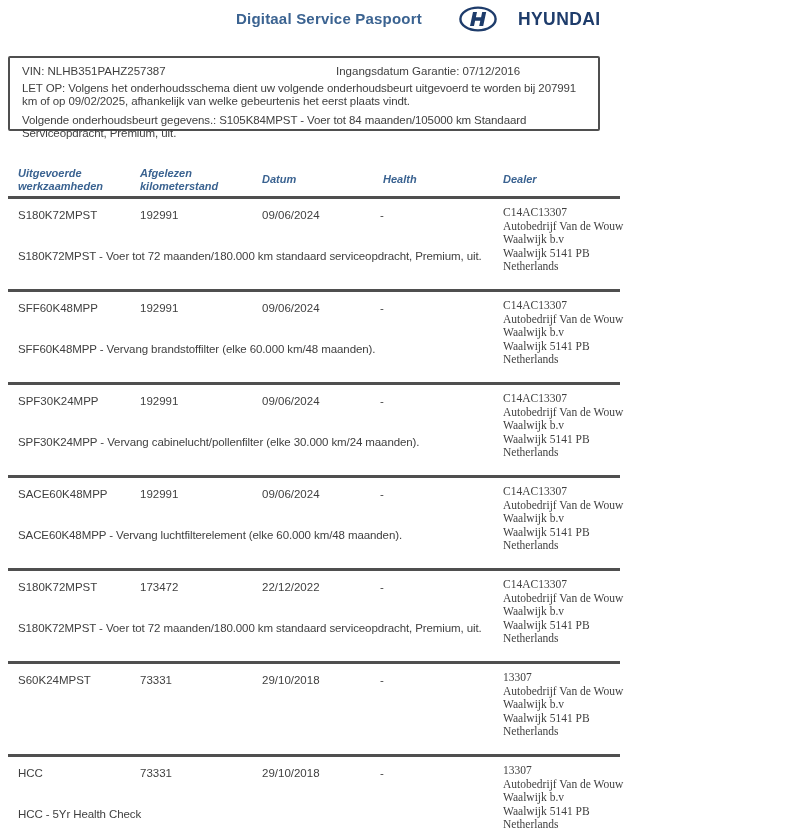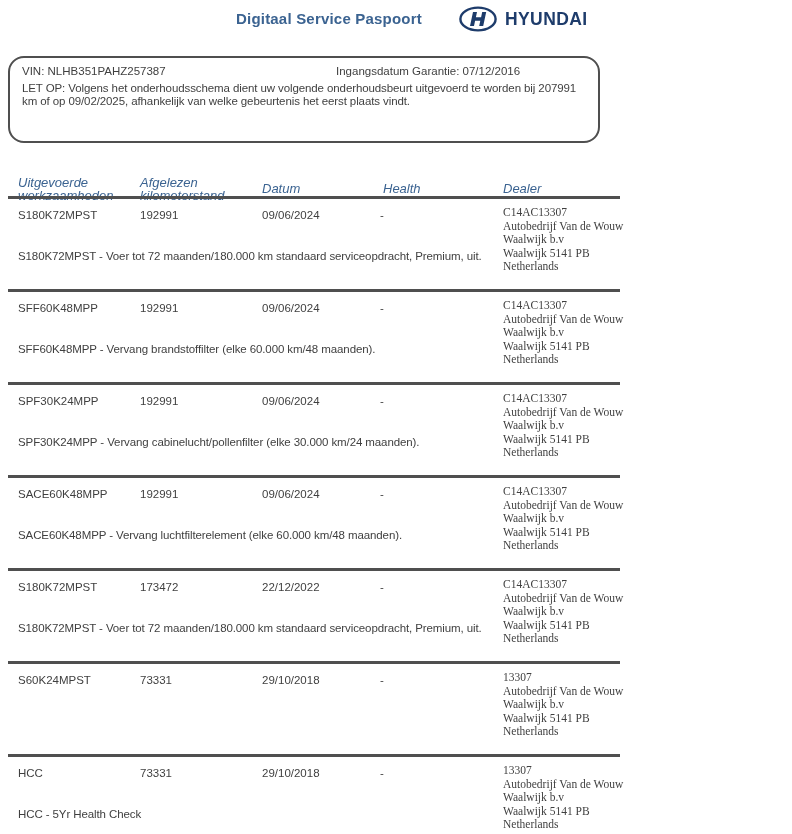--- a/index.html
+++ b/index.html
@@ -27,57 +27,57 @@
     color: var(--heading-blue, #3b6391);
     letter-spacing: 0.2px;
     margin-left: 36px;
   }
   .logo {
     position: absolute;
     left: 458px;
     top: 6px;
     display: flex;
     align-items: center;
-    gap: 7px;
+    gap: 20px;
   }
   .wordmark {
     font-size: 17.5px;
     font-weight: bold;
     color: var(--brand-navy, #1e3c6b);
     letter-spacing: 0.4px;
   }
 
   
   .infobox {
     position: absolute;
     left: 8px;
     top: 56px;
     width: 592px;
-    height: 87px;
+    height: 75px;
     box-sizing: border-box;
     border: 2px solid var(--divider-gray, #4f4f4f);
-    border-radius: 16px;
+    border-radius: 2px;
     padding: 7px 6px 6px 12px;
     font-size: 11.5px;
     line-height: 13px;
   }
   .info-line1 { position: relative; height: 13px; }
   .garantie { position: absolute; left: 314px; top: 0; }
   .info-p { margin-top: 4px; width: 572px; letter-spacing: -0.1px; }
   .info-p.next { margin-top: 6px; }
 
   
   .thead {
     position: absolute;
     left: 8px;
-    top: 177px;
+    top: 167px;
     width: 612px;
     height: 29px;
-    font-size: 13px;
-    font-weight: normal;
+    font-size: 11px;
+    font-weight: bold;
     font-style: italic;
     color: var(--heading-blue, #3b6391);
   }
   .th { position: absolute; top: 0; line-height: 12.5px; }
   .th1 { left: 10px;  width: 95px; }
   .th2 { left: 132px; width: 95px; }
   .th3 { left: 254px; padding-top: 6px; }
   .th4 { left: 375px; padding-top: 6px; }
   .th5 { left: 495px; padding-top: 6px; }
 
@@ -117,20 +117,21 @@
     </svg>
     <span class="wordmark">HYUNDAI</span>
   </div>
 
   <div class="infobox">
     <div class="info-line1">
       <span>VIN: NLHB351PAHZ257387</span>
       <span class="garantie">Ingangsdatum Garantie: 07/12/2016</span>
     </div>
     <div class="info-p">LET OP: Volgens het onderhoudsschema dient uw volgende onderhoudsbeurt uitgevoerd te worden bij 207991 km of op 09/02/2025, afhankelijk van welke gebeurtenis het eerst plaats vindt.</div>
+    <div class="info-p next">Volgende onderhoudsbeurt gegevens.: S105K84MPST - Voer tot 84 maanden/105000 km Standaard Serviceopdracht, Premium, uit.</div>
   </div>
 
   <div class="thead">
     <div class="th th1">Uitgevoerde werkzaamheden</div>
     <div class="th th2">Afgelezen kilometerstand</div>
     <div class="th th3">Datum</div>
     <div class="th th4">Health</div>
     <div class="th th5">Dealer</div>
   </div>
 

